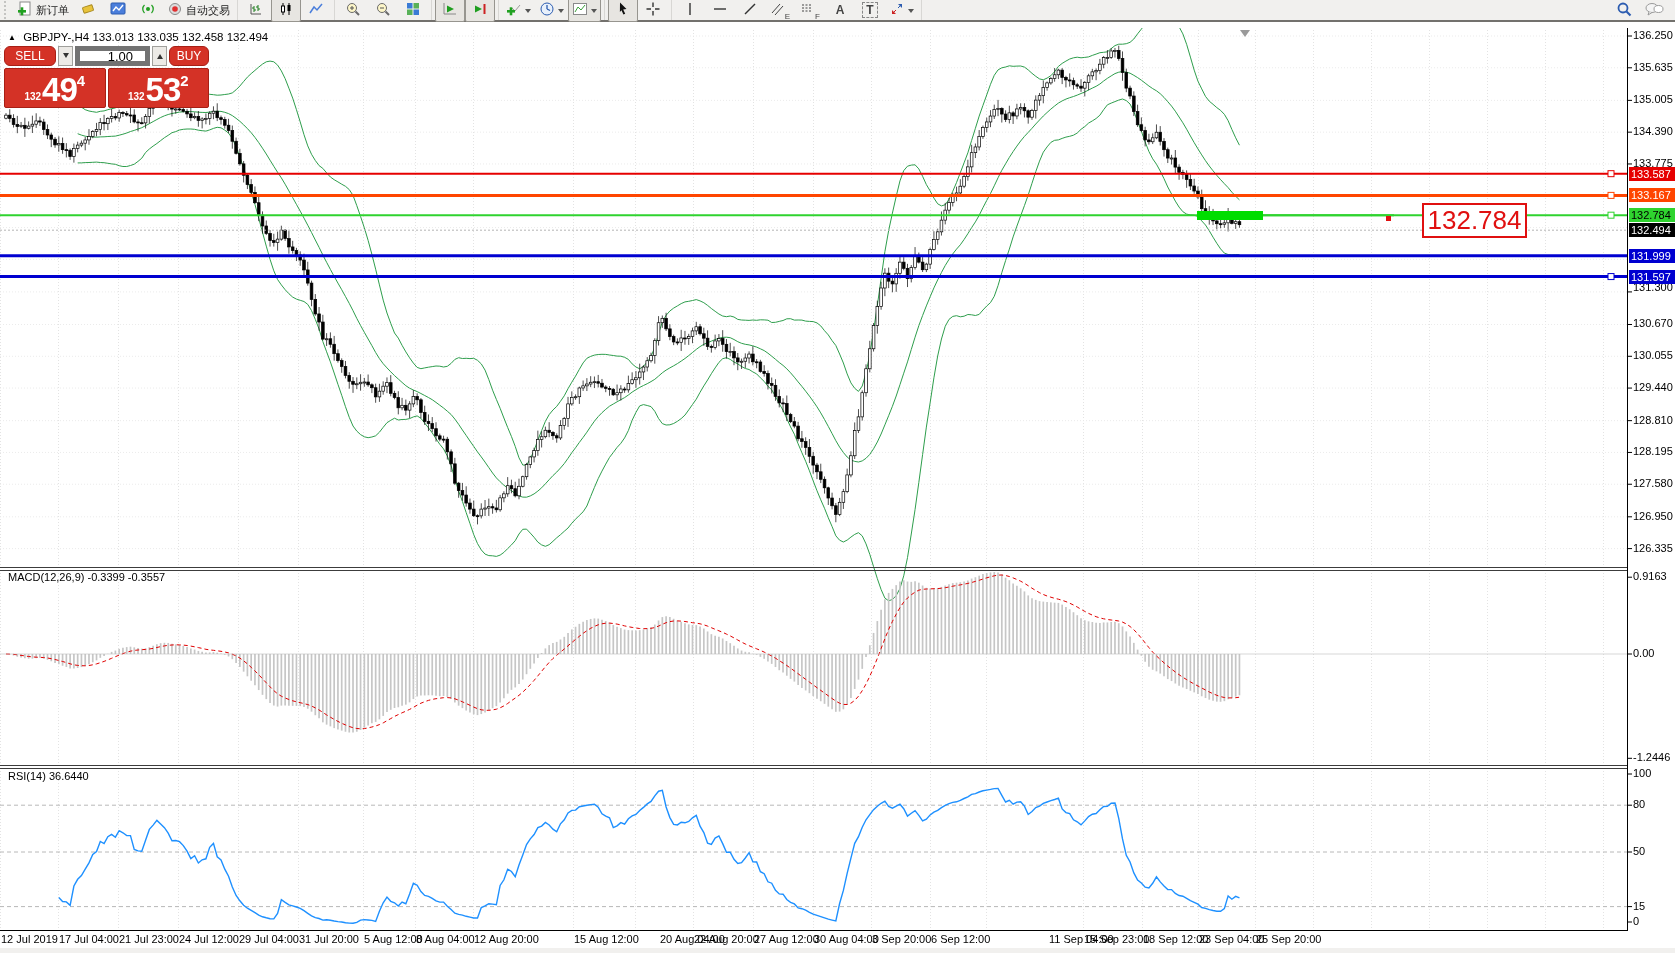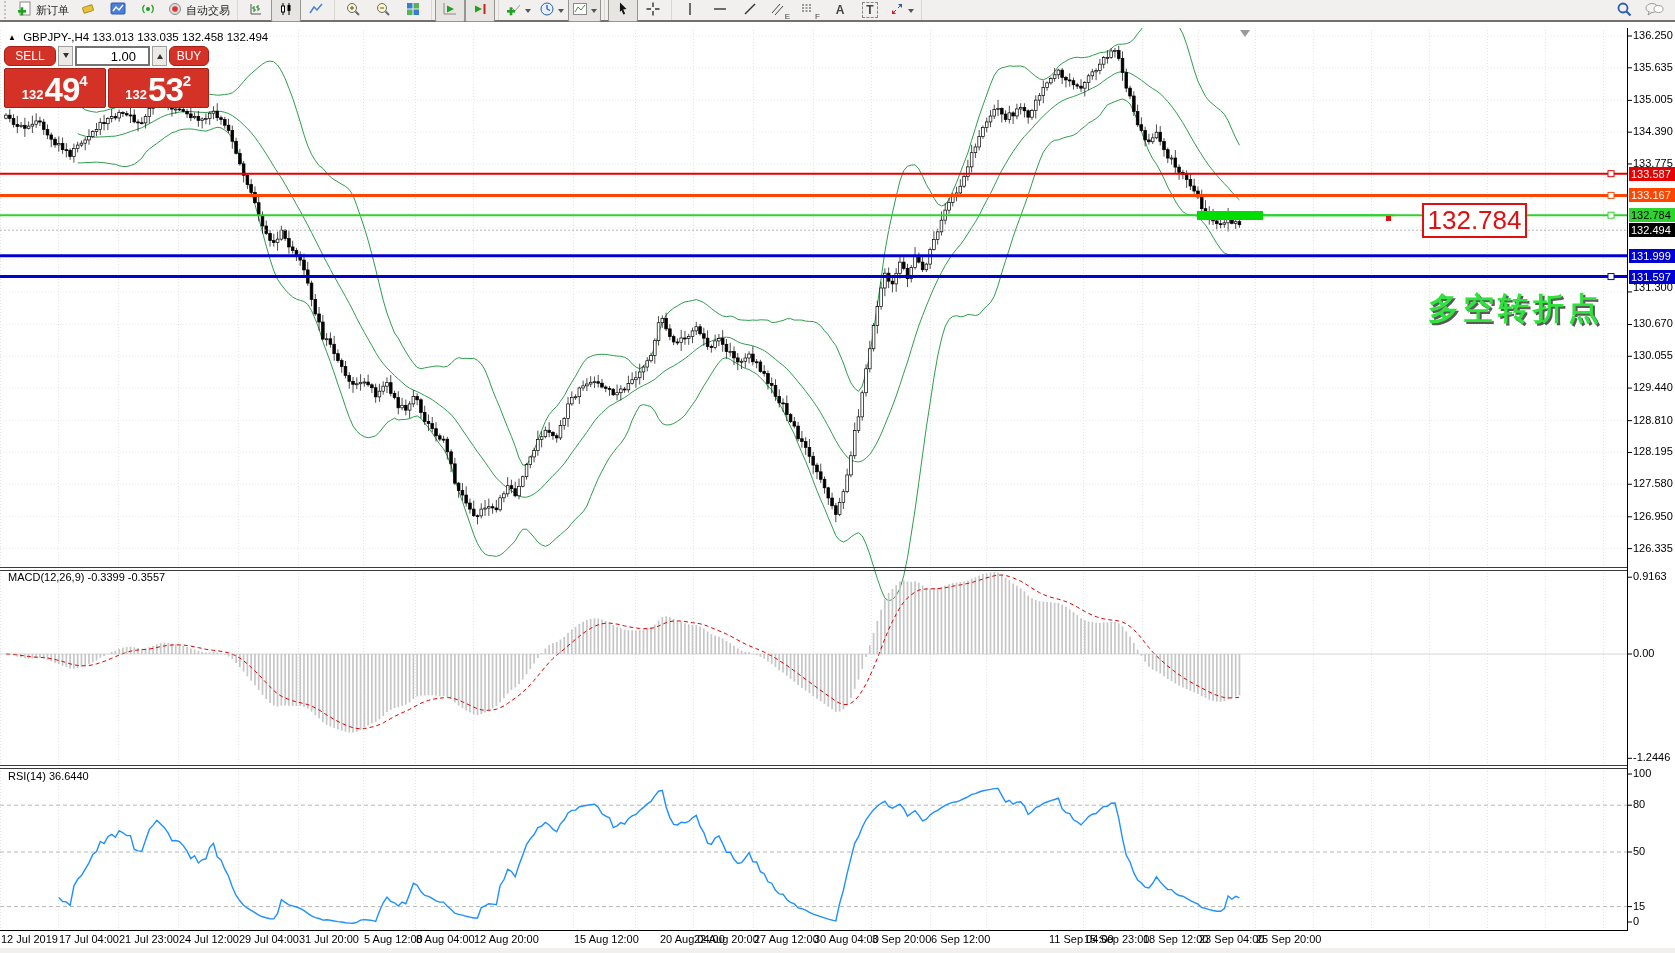--- a/index.html
+++ b/index.html
@@ -30,28 +30,28 @@
     color:#fff;padding-left:2px;}
   .tlab{position:absolute;top:933px;font-size:11px;color:#000;white-space:nowrap;}
   
   #trade-panel{position:absolute;left:4px;top:46px;width:205px;}
   .tp-row1{display:flex;height:20px;gap:2px;}
   .btn-sell,.btn-buy{background:#d43226;color:#fff;font-size:12px;display:flex;align-items:center;
     justify-content:center;border:1px solid #a81f15;border-radius:6px;}
   .btn-sell{flex:0 0 50px;}
   .btn-buy{flex:0 0 38px;}
   .vol-btn{flex:0 0 13px;background:#eceae6;border:1px solid #a0a09c;display:flex;align-items:center;justify-content:center;}
-  .vol-input{flex:1;background:#fff;border:2px solid #737373;font-size:13px;display:flex;
+  .vol-input{flex:1;background:#fff;border:5px solid #737373;font-size:13px;display:flex;
     align-items:center;justify-content:flex-end;padding-right:12px;color:#000;}
   .tri-up{width:0;height:0;border:3px solid transparent;border-bottom:5px solid #333;margin-bottom:2px;}
   .tri-dn{width:0;height:0;border:3px solid transparent;border-top:5px solid #333;margin-top:2px;}
   .tp-row2{display:flex;gap:2px;margin-top:2px;height:40px;}
   .price-box{flex:1;background:#d43226;border:1px solid #a81f15;border-radius:2px;color:#fff;
     display:flex;align-items:flex-end;justify-content:center;padding-bottom:1px;}
-  .pb-small{font-weight:bold;font-size:13px;margin:0 1px 4px 0;}
+  .pb-small{font-weight:bold;font-size:10px;margin:0 1px 4px 0;}
   .pb-big{font-weight:bold;font-size:33px;line-height:33px;letter-spacing:-1px;}
   .pb-sup{font-weight:bold;font-size:15px;align-self:flex-start;margin-top:3px;}
   
   #anno-box{position:absolute;background:#fff;border:2px solid #e01010;color:#e01010;
     font-size:26px;display:flex;align-items:center;justify-content:center;z-index:5;}
   #anno-cn{position:absolute;font-size:31px;font-weight:bold;color:#2fe23c;letter-spacing:4px;
     text-shadow:2px 2px 0 #5a5a5a;z-index:5;font-family:"Liberation Sans",sans-serif;}
   #shift-marker{position:absolute;left:1240px;top:30px;width:0;height:0;
     border:5px solid transparent;border-top:7px solid #9a9a9a;}
   #bottom-strip{position:absolute;left:0;top:948px;width:100%;height:5px;background:#f1f0ee;}
@@ -1482,16 +1482,15 @@
       <div class="tlab" style="left: 872px;">3 Sep 20:00</div>
       <div class="tlab" style="left: 931px;">6 Sep 12:00</div>
       <div class="tlab" style="left: 1037px; padding-left: 12px;">11 Sep 04:00</div>
       <div class="tlab" style="left: 1084px;">15 Sep 23:00</div>
       <div class="tlab" style="left: 1143px;">18 Sep 12:00</div>
       <div class="tlab" style="left: 1199px;">23 Sep 04:00</div>
       <div class="tlab" style="left: 1256px;">25 Sep 20:00</div>
     </div>
 
   <div id="anno-box" style="left: 1422px; top: 203px; width: 101px; height: 31px; border-color: rgb(224, 16, 16); color: rgb(224, 16, 16);">132.784</div>
-  <div id="anno-cn" style="left: 1428px; top: 288px; color: rgb(47, 226, 60);">多空转折点</div>
   <div id="shift-marker"></div>
   <div id="bottom-strip"></div>
 </div>
 
 </body></html>

